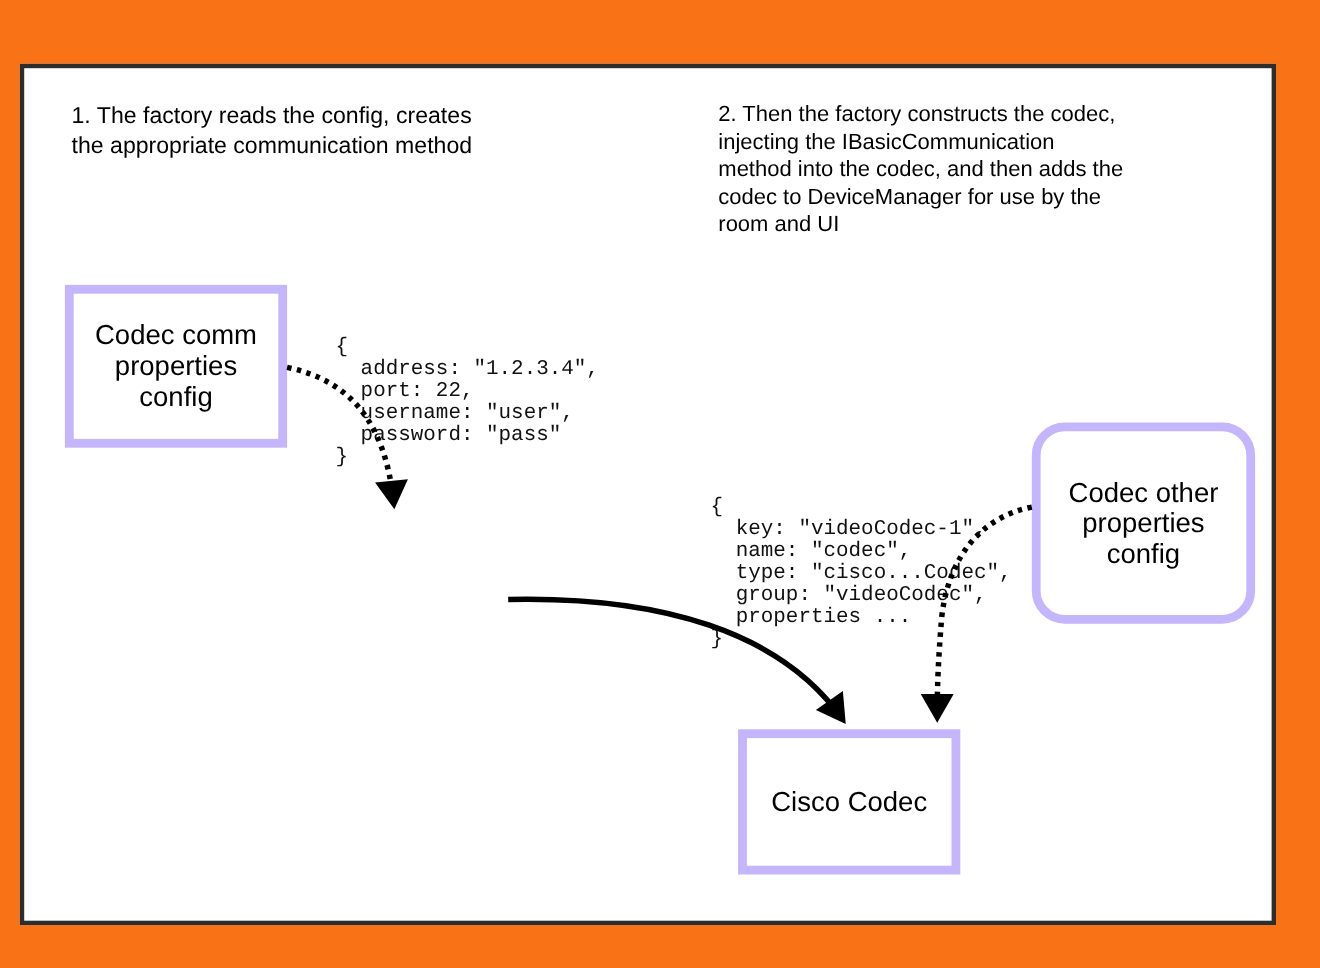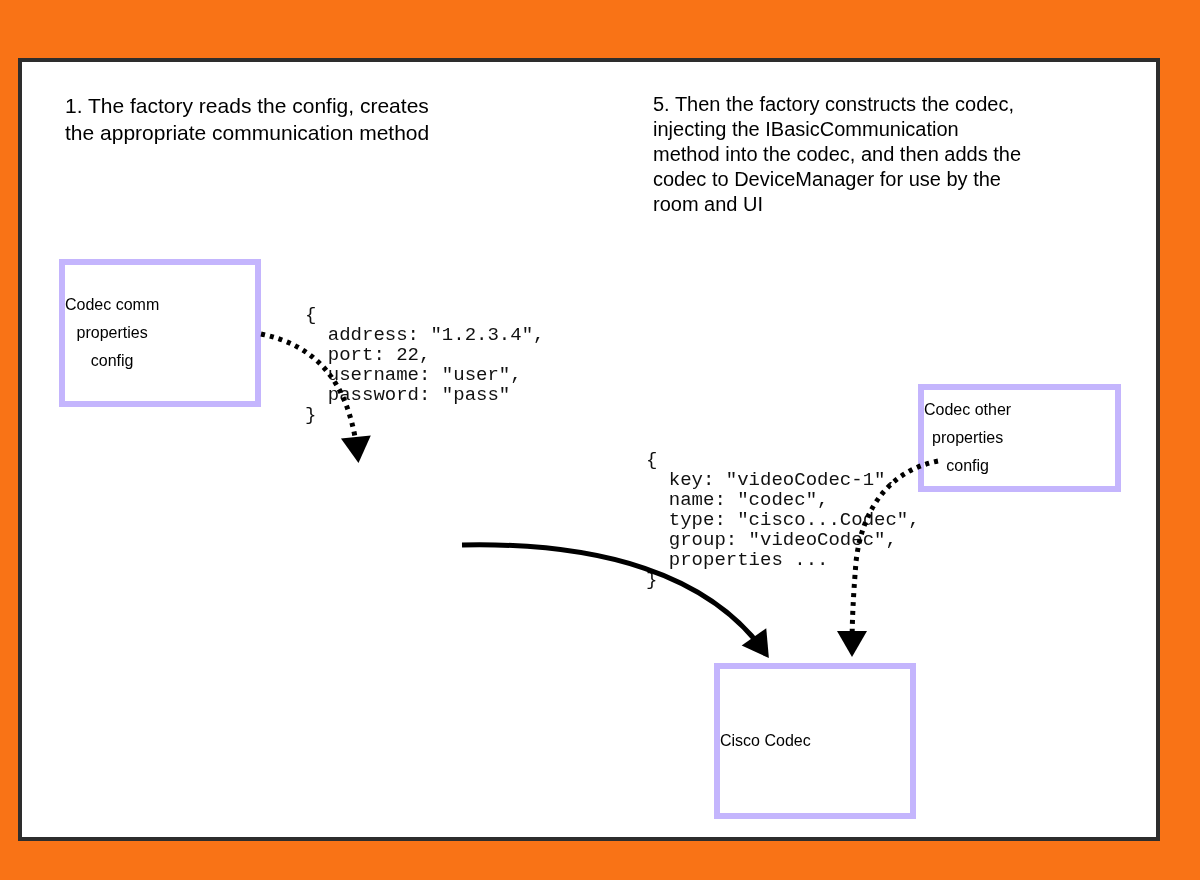--- a/index.html
+++ b/index.html
@@ -15,34 +15,35 @@
   .outer-border {
     position: absolute;
     left: 18px; top: 58px;
     width: 1142px; height: 783px;
     border: 4px solid #2d2d2d;
     box-sizing: border-box;
     background: #ffffff;
   }
   .node-box {
     position: absolute;
-    border: 6px solid #c4b5fd;
+    border: 8px solid #c4b5fd;
     box-sizing: border-box;
     background: #ffffff;
     display: flex;
     align-items: center;
+    justify-content: center;
     text-align: center;
-    font-size: 16px;
+    font-size: 25px;
     line-height: 28px;
     white-space: pre-line;
   }
   #box-codec-comm  { left: 59px;  top: 259px; width: 202px; height: 148px; }
   #box-ssh-client  { left: 258px; top: 469px; width: 203px; height: 151px; }
-  #box-codec-other { left: 918px; top: 384px; width: 203px; height: 108px; }
-  #box-cisco-codec { left: 714px; top: 663px; width: 202px; height: 156px; }
+  #box-codec-other { left: 938px; top: 384px; width: 203px; height: 183px; border-radius: 30px; }
+  #box-cisco-codec { left: 671px; top: 663px; width: 202px; height: 132px; }
   .note {
     position: absolute;
     white-space: pre-line;
     font-size: 21px;
     line-height: 27px;
   }
   #note-step1 { left: 65px;  top: 92px;  width: 500px; }
   #note-step2 { left: 653px; top: 92px;  width: 480px; font-size: 20px; line-height: 25px; }
   #note-endpoint { left: 942px; top: 686px; width: 210px; }
   .code {
@@ -68,21 +69,21 @@
 </head>
 <body>
 
 <div id="canvas">
 
   <div class="outer-border"></div>
 
   <div class="note" id="note-step1">1. The factory reads the config, creates
 the appropriate communication method</div>
 
-  <div class="note" id="note-step2">5. Then the factory constructs the codec,
+  <div class="note" id="note-step2">2. Then the factory constructs the codec,
 injecting the IBasicCommunication
 method into the codec, and then adds the
 codec to DeviceManager for use by the
 room and UI</div>
 
 
   <div class="node-box" id="box-codec-comm">
     <span>Codec comm
 properties
 config</span>

